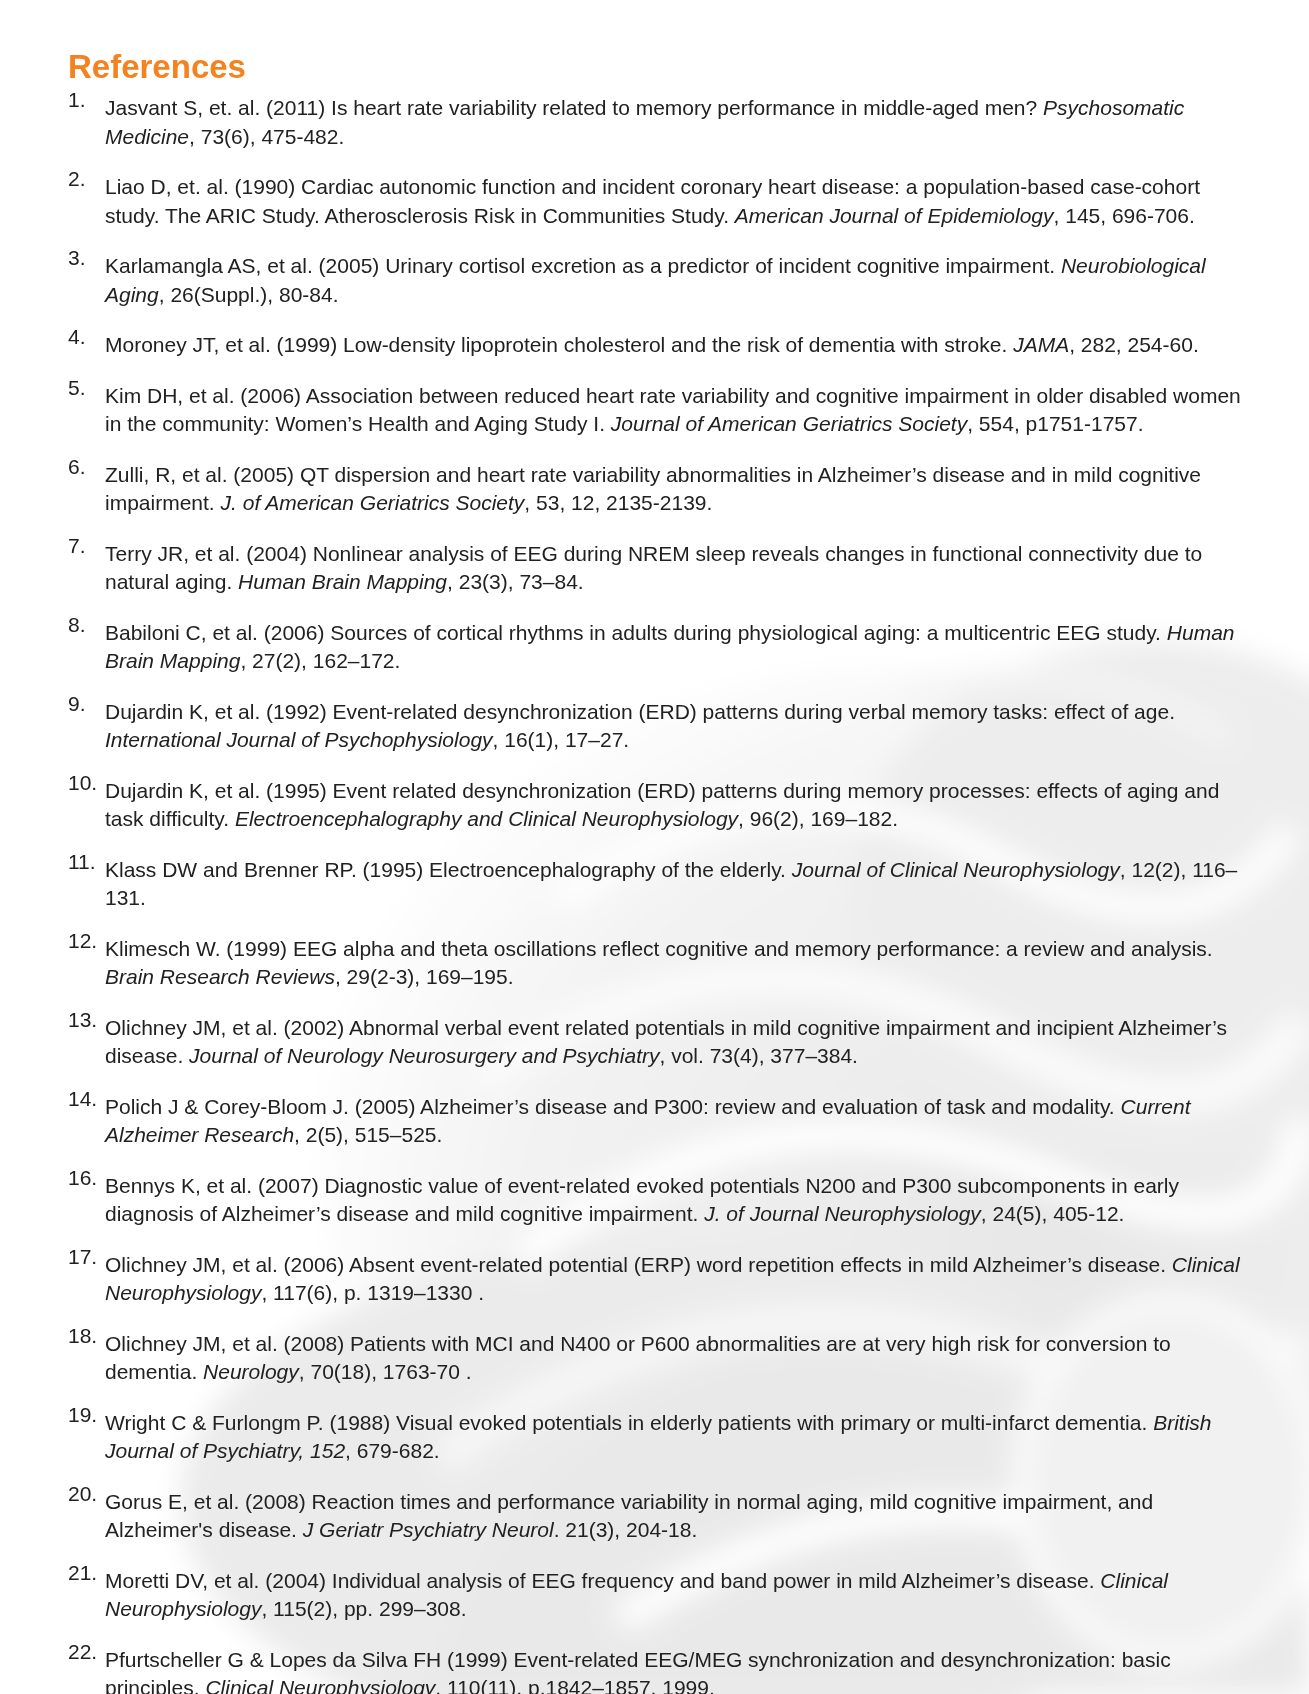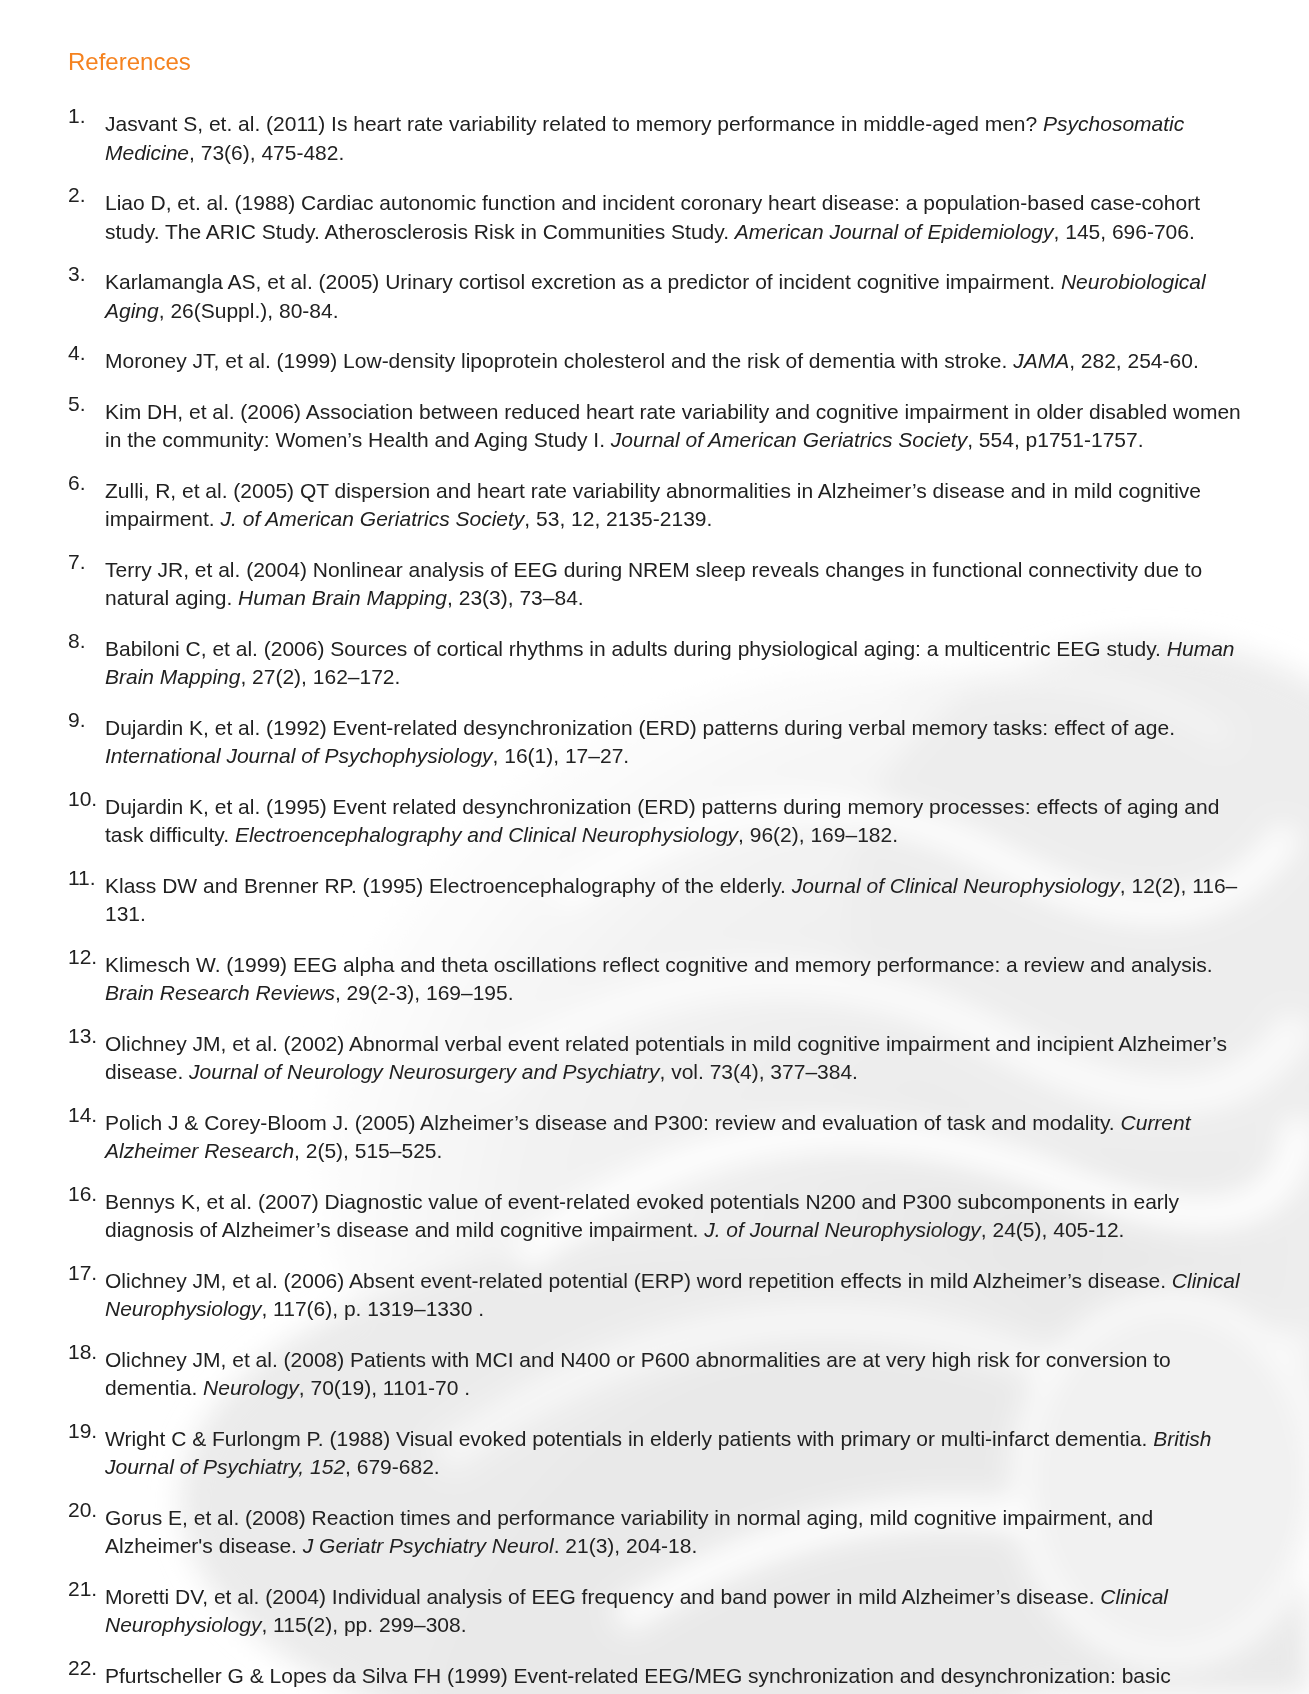--- a/index.html
+++ b/index.html
@@ -17,24 +17,23 @@
     inset: 0;
     z-index: 0;
     pointer-events: none;
   }
   .page {
     position: relative;
     z-index: 1;
     padding: 48px 64px 0 68px;
   }
   h1.page-title {
-    font-size: 24px;
-    font-weight: normal;
+    font-size: 33px;
+    font-weight: bold;
     letter-spacing: 0px;
-    margin-bottom: 26px;
   }
   ol.ref-list {
     list-style: none;
     width: 1177px;
     counter-reset: none;
   }
   ol.ref-list li {
     display: flex;
     align-items: flex-start;
     font-size: 21px;
@@ -84,21 +83,21 @@
 
 <div class="page">
   <h1 class="page-title" style="color: rgb(245, 130, 31);">References</h1>
   <ol class="ref-list">
       <li>
         <span class="ref-num">1.</span>
         <span class="ref-text"><span>Jasvant S, et. al. (2011) Is heart rate variability related to memory performance in middle-aged men? </span><em>Psychosomatic Medicine</em><span>, 73(6), 475-482.</span></span>
       </li>
       <li>
         <span class="ref-num">2.</span>
-        <span class="ref-text"><span>Liao D, et. al. (1988) Cardiac autonomic function and incident coronary heart disease: a population-based case-cohort study. The ARIC Study. Atherosclerosis Risk in Communities Study. </span><em>American Journal of Epidemiology</em><span>, 145, 696-706.</span></span>
+        <span class="ref-text"><span>Liao D, et. al. (1990) Cardiac autonomic function and incident coronary heart disease: a population-based case-cohort study. The ARIC Study. Atherosclerosis Risk in Communities Study. </span><em>American Journal of Epidemiology</em><span>, 145, 696-706.</span></span>
       </li>
       <li>
         <span class="ref-num">3.</span>
         <span class="ref-text"><span>Karlamangla AS, et al. (2005) Urinary cortisol excretion as a predictor of incident cognitive impairment. </span><em>Neurobiological Aging</em><span>, 26(Suppl.), 80-84.</span></span>
       </li>
       <li>
         <span class="ref-num">4.</span>
         <span class="ref-text"><span>Moroney JT, et al. (1999) Low-density lipoprotein cholesterol and the risk of dementia with stroke. </span><em>JAMA</em><span>, 282, 254-60.</span></span>
       </li>
       <li>
@@ -144,21 +143,21 @@
       <li>
         <span class="ref-num">16.</span>
         <span class="ref-text"><span>Bennys K, et al. (2007) Diagnostic value of event-related evoked potentials N200 and P300 subcomponents in early diagnosis of Alzheimer’s disease and mild cognitive impairment. </span><em>J. of Journal Neurophysiology</em><span>, 24(5), 405-12.</span></span>
       </li>
       <li>
         <span class="ref-num">17.</span>
         <span class="ref-text"><span>Olichney JM, et al. (2006) Absent event-related potential (ERP) word repetition effects in mild Alzheimer’s disease. </span><em>Clinical Neurophysiology</em><span>, 117(6), p. 1319–1330 .</span></span>
       </li>
       <li>
         <span class="ref-num">18.</span>
-        <span class="ref-text"><span>Olichney JM, et al. (2008) Patients with MCI and N400 or P600 abnormalities are at very high risk for conversion to dementia. </span><em>Neurology</em><span>, 70(19), 1101-70 .</span></span>
+        <span class="ref-text"><span>Olichney JM, et al. (2008) Patients with MCI and N400 or P600 abnormalities are at very high risk for conversion to dementia. </span><em>Neurology</em><span>, 70(18), 1763-70 .</span></span>
       </li>
       <li>
         <span class="ref-num">19.</span>
         <span class="ref-text"><span>Wright C &amp; Furlongm P. (1988) Visual evoked potentials in elderly patients with primary or multi-infarct dementia. </span><em>British Journal of Psychiatry, 152</em><span>, 679-682.</span></span>
       </li>
       <li>
         <span class="ref-num">20.</span>
         <span class="ref-text"><span>Gorus E, et al. (2008) Reaction times and performance variability in normal aging, mild cognitive impairment, and Alzheimer's disease. </span><em>J Geriatr Psychiatry Neurol</em><span>. 21(3), 204-18.</span></span>
       </li>
       <li>

